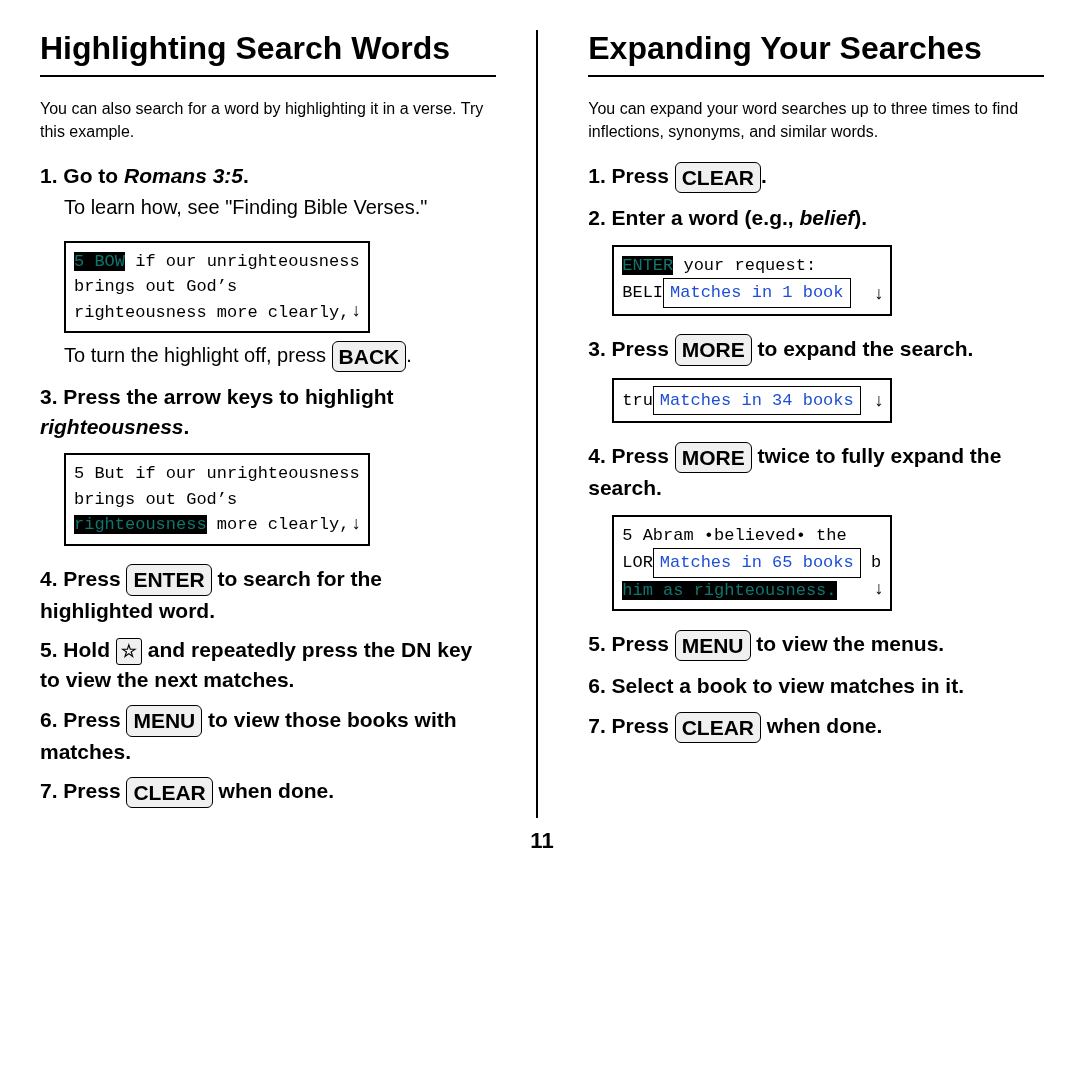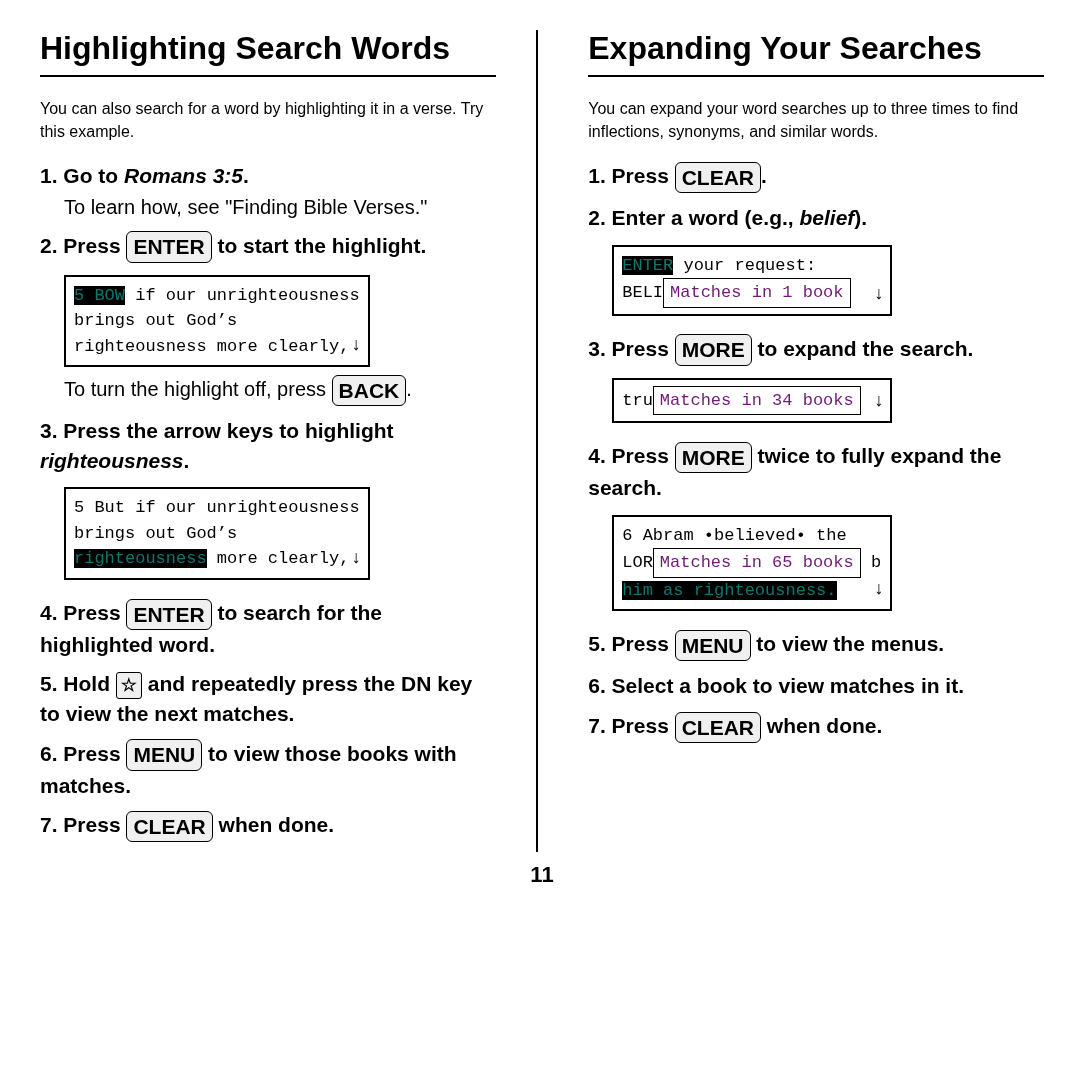--- a/index.html
+++ b/index.html
@@ -93,21 +93,21 @@
     }
     .screen-box .invert-text {
       background: #000;
       color: #0f766e;
     }
     .screen-box .popup-box {
       display: inline-block;
       border: 1.5px solid #000;
       background: #fff;
       padding: 1px 6px;
-      color: #701a75;
+      color: #1d4ed8;
     }
     .screen-box .down-arrow {
       position: absolute;
       right: 6px;
       bottom: 6px;
       font-size: 18px;
       font-weight: bold;
     }
     .screen-row {
       display: block;
@@ -141,23 +141,20 @@
       <p class="intro-text">You can also search for a word by highlighting it in a verse. Try this example.</p>
 
       <div class="step">
         <div class="step-label">
           <span>1. Go to </span><span class="italic" style="font-style:italic;">Romans 3:5</span><span>.</span>
         </div>
         <div class="step-sub">To learn how, see "Finding Bible Verses."</div>
       </div>
 
       <div class="step">
-        <div class="step-label">
-          <span>2. Press </span><span class="key-btn">ENTER</span><span> to start the highlight.</span>
-        </div>
         
         <div class="screen-box" style="margin-top:10px;">
           <span class="screen-row"><span class="invert-text">5 BOW</span><span> if our unrighteousness</span></span>
           <span class="screen-row">brings out God’s</span>
           <span class="screen-row">righteousness more clearly,</span>
           <span class="down-arrow">↓</span>
         </div>
         <div style="margin-left:24px; font-size:20px; margin-bottom:6px;">
           To turn the highlight off, press <span class="key-btn">BACK</span>.
         </div>
@@ -236,21 +233,21 @@
           <span class="down-arrow">↓</span>
         </div>
       </div>
 
       <div class="step">
         <div class="step-label">
           <span>4. Press </span><span class="key-btn">MORE</span><span> twice to fully expand the search.</span>
         </div>
         
         <div class="screen-box" style="margin-top:10px; min-width:280px;">
-          <span class="screen-row">6 Abram •believed• the</span>
+          <span class="screen-row">5 Abram •believed• the</span>
           <span class="screen-row"><span>LOR</span><span class="popup-box">Matches in 65 books</span><span> b</span></span>
           <span class="screen-row"><span class="invert-text">him as righteousness.</span></span>
           <span class="down-arrow">↓</span>
         </div>
       </div>
 
       <div class="step">
         <div class="step-label">
           <span>5. Press </span><span class="key-btn">MENU</span><span> to view the menus.</span>
         </div>

